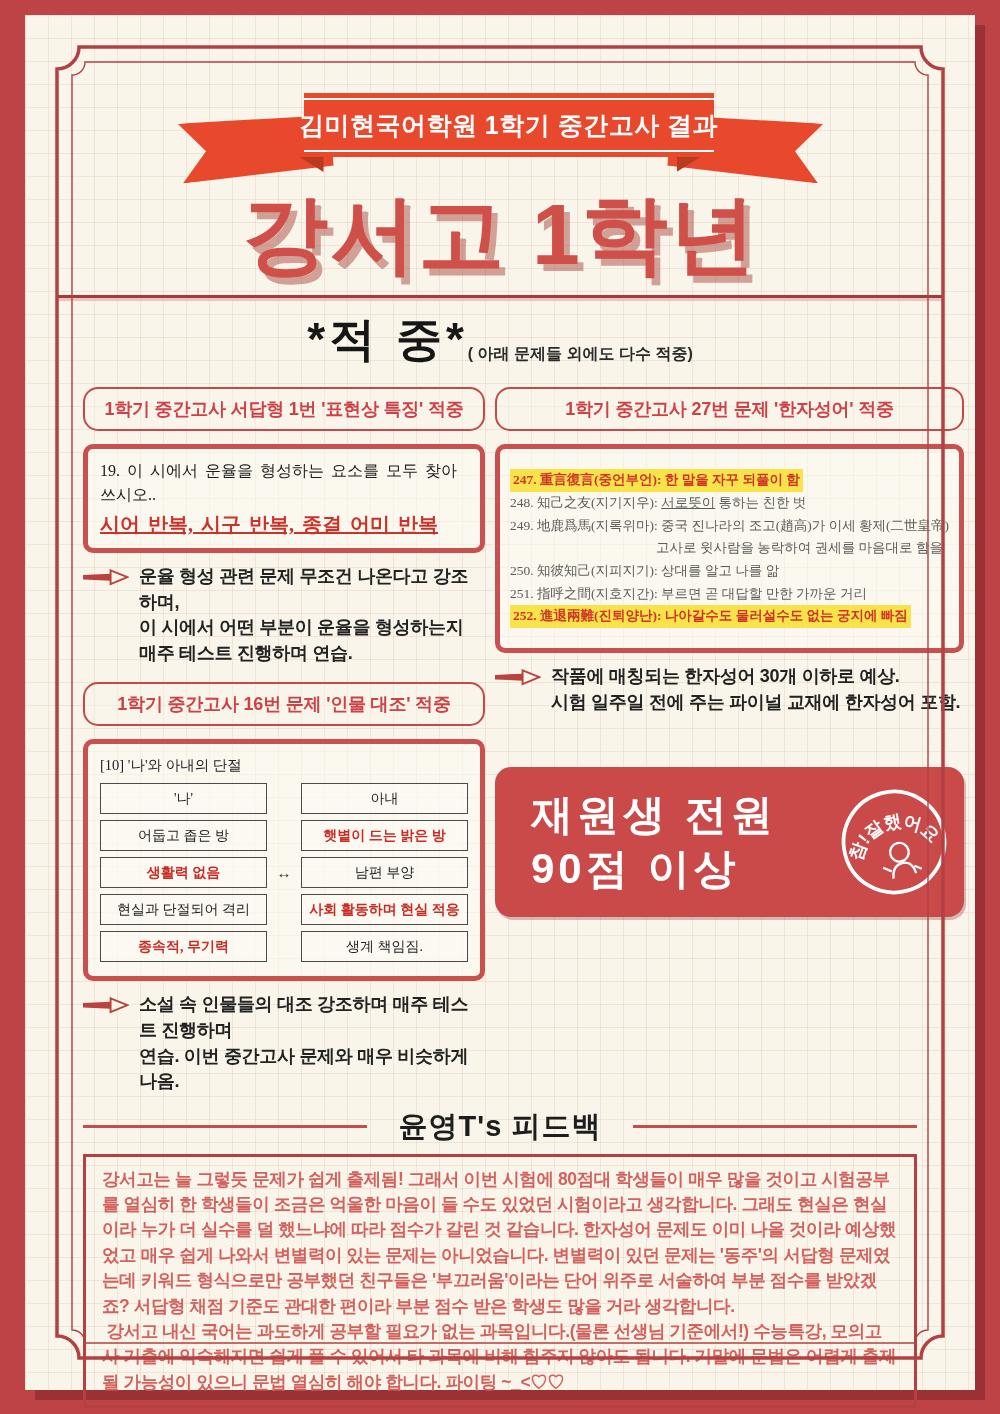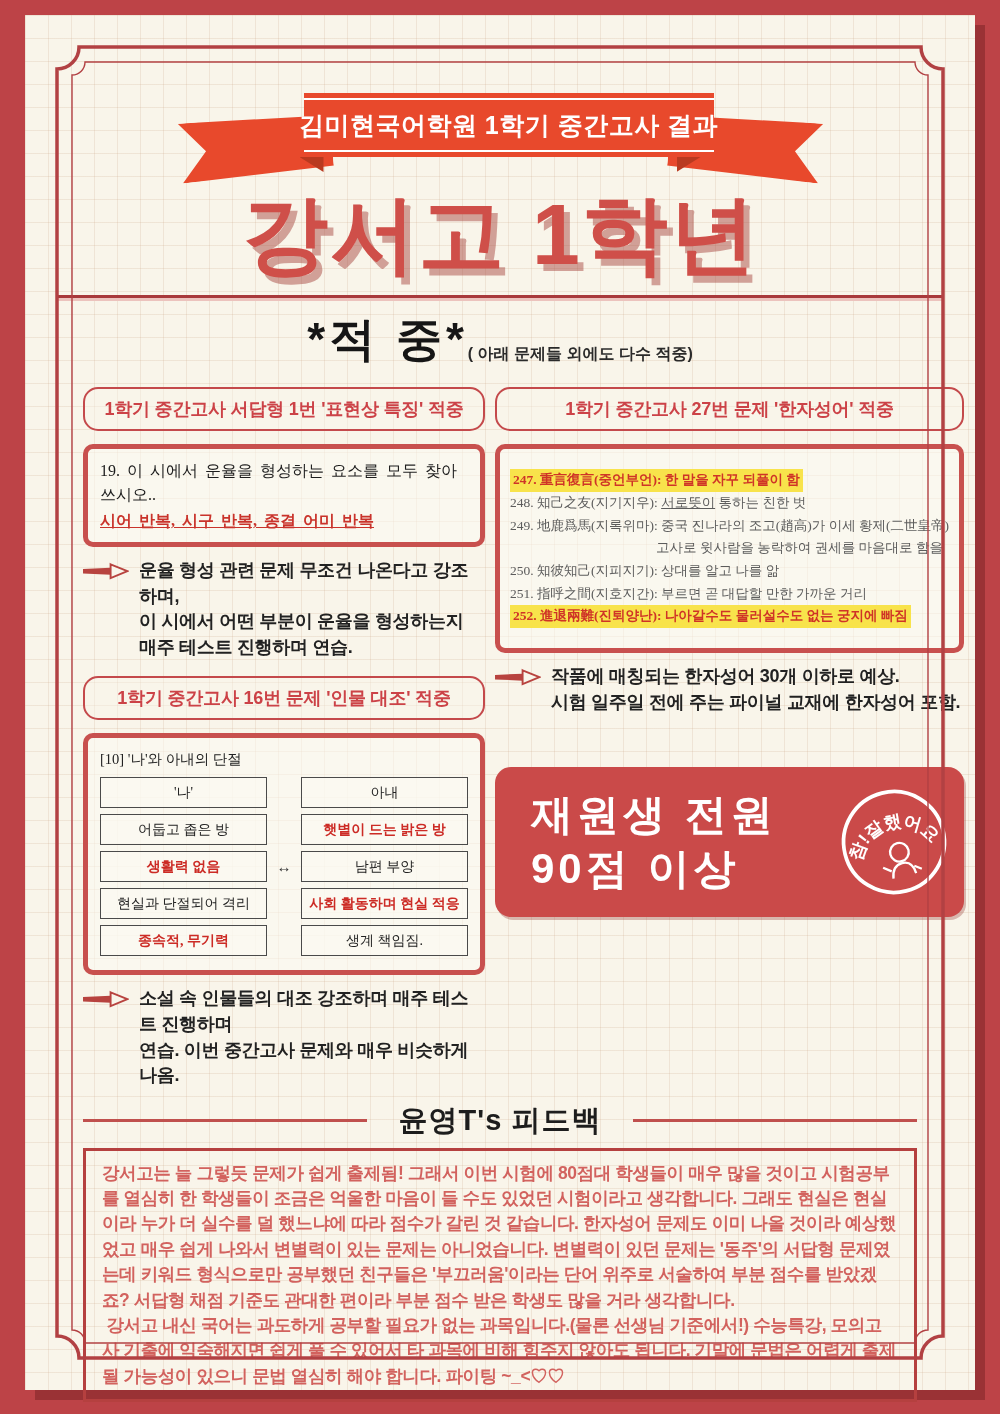--- a/index.html
+++ b/index.html
@@ -61,21 +61,21 @@
   .section-header {
     border:2.5px solid #c4494b; border-radius:15px;
     color:#cc4247; font-weight:800; font-size:18px; letter-spacing:-0.2px;
     text-align:center; padding:8px 4px; background:rgba(249,245,234,0.4);
   }
   .content-box {
     border:5px solid #c8504e; border-radius:10px;
     margin-top:13px; padding:10px 12px; background:rgba(252,250,242,0.55);
   }
   .q-text { font-family:"Liberation Serif", serif; font-size:16px; color:#1c1c1c; line-height:1.5; word-spacing:3px; }
-  .q-answer { font-family:"Liberation Serif", serif; font-size:16px; font-weight:700; color:#c9332b; text-decoration:underline; margin-top:4px; word-spacing:3px; }
+  .q-answer { font-family:"Liberation Serif", serif; font-size:20px; font-weight:700; color:#c9332b; text-decoration:underline; margin-top:4px; word-spacing:3px; }
 
   .arrow-note { display:flex; gap:10px; margin-top:11px; align-items:flex-start; }
   .arrow-icon { flex:0 0 46px; margin-top:4px; }
   .arrow-note-text { font-size:18px; font-weight:700; color:#222; line-height:1.42; white-space:pre-line; letter-spacing:-0.3px; }
 
   .tbl-caption { font-family:"Liberation Serif", serif; font-size:14.5px; color:#222; margin:2px 0 8px; }
   .tbl-wrap { display:flex; align-items:center; gap:8px; padding-bottom:4px; }
   .char-table { flex:1; display:flex; flex-direction:column; gap:6px; }
   .cell {
     border:1.5px solid #4a4a4a; min-height:31px;

